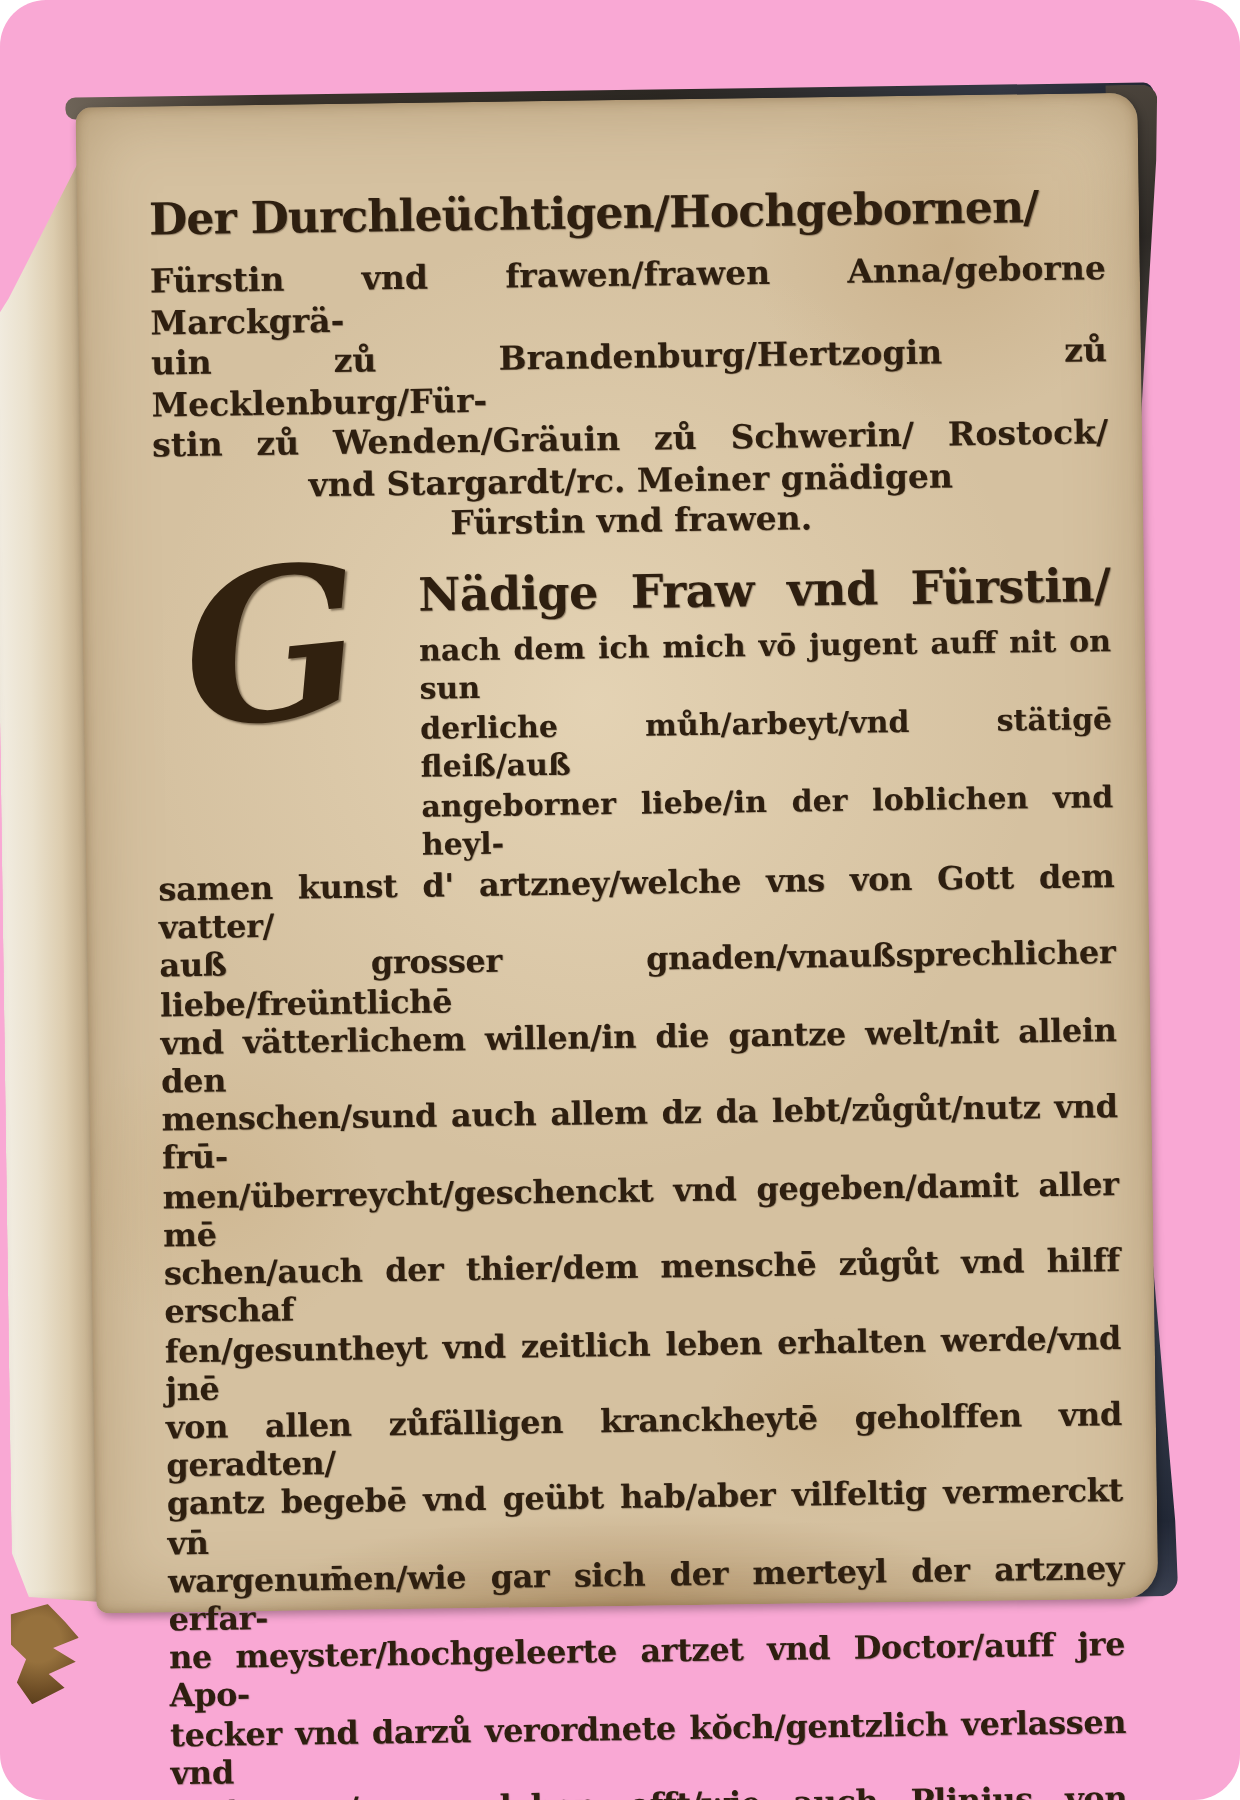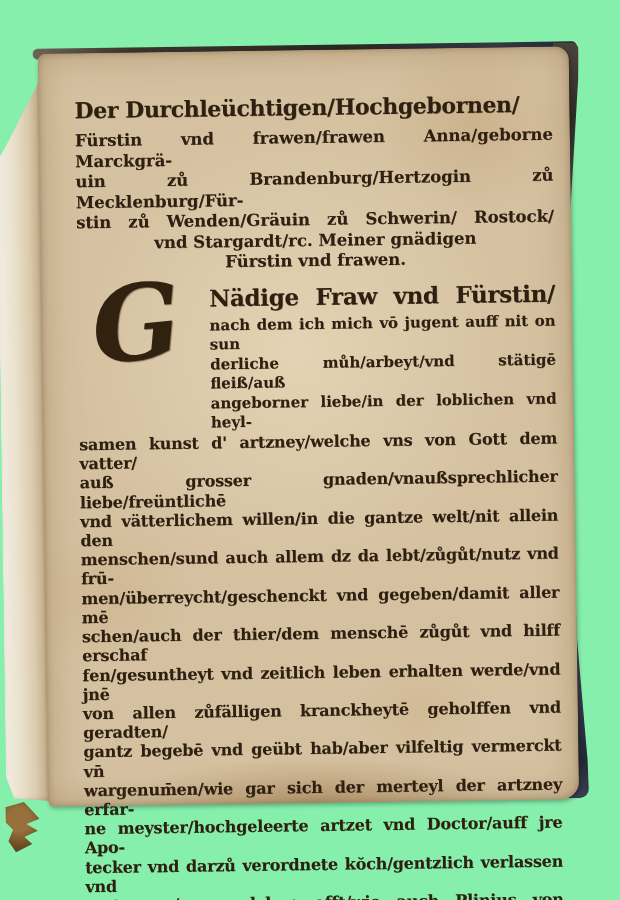--- a/index.html
+++ b/index.html
@@ -1,19 +1,20 @@
 <!DOCTYPE html>
 <html><head>
 <meta charset="utf-8">
 <style>
   html,body { margin:0; padding:0; }
   .photo {
     position:relative; width:620px; height:900px;
-    background:#86efac; overflow:hidden;
+    background:#f9a8d4; overflow:hidden;
     font-family:"DejaVu Serif", serif;
+    border-radius:23px;
   }
   .book { position:absolute; inset:0; transform:rotate(-0.8deg); transform-origin:310px 430px; }
 
   
   .left-leaf {
     position:absolute; left:1px; top:56px; width:52px; height:742px;
     background:linear-gradient(90deg,#f2ede2 0%,#eae1cd 30%,#dcccae 58%,#c0aa87 82%,#8f795a 96%,#6f5c42 100%);
     clip-path:polygon(0 13.5%,14% 12%,100% 0.6%,100% 100%,16% 99.5%,0 96.5%);
     box-shadow:inset -4px 0 6px rgba(90,64,36,.45);
   }

